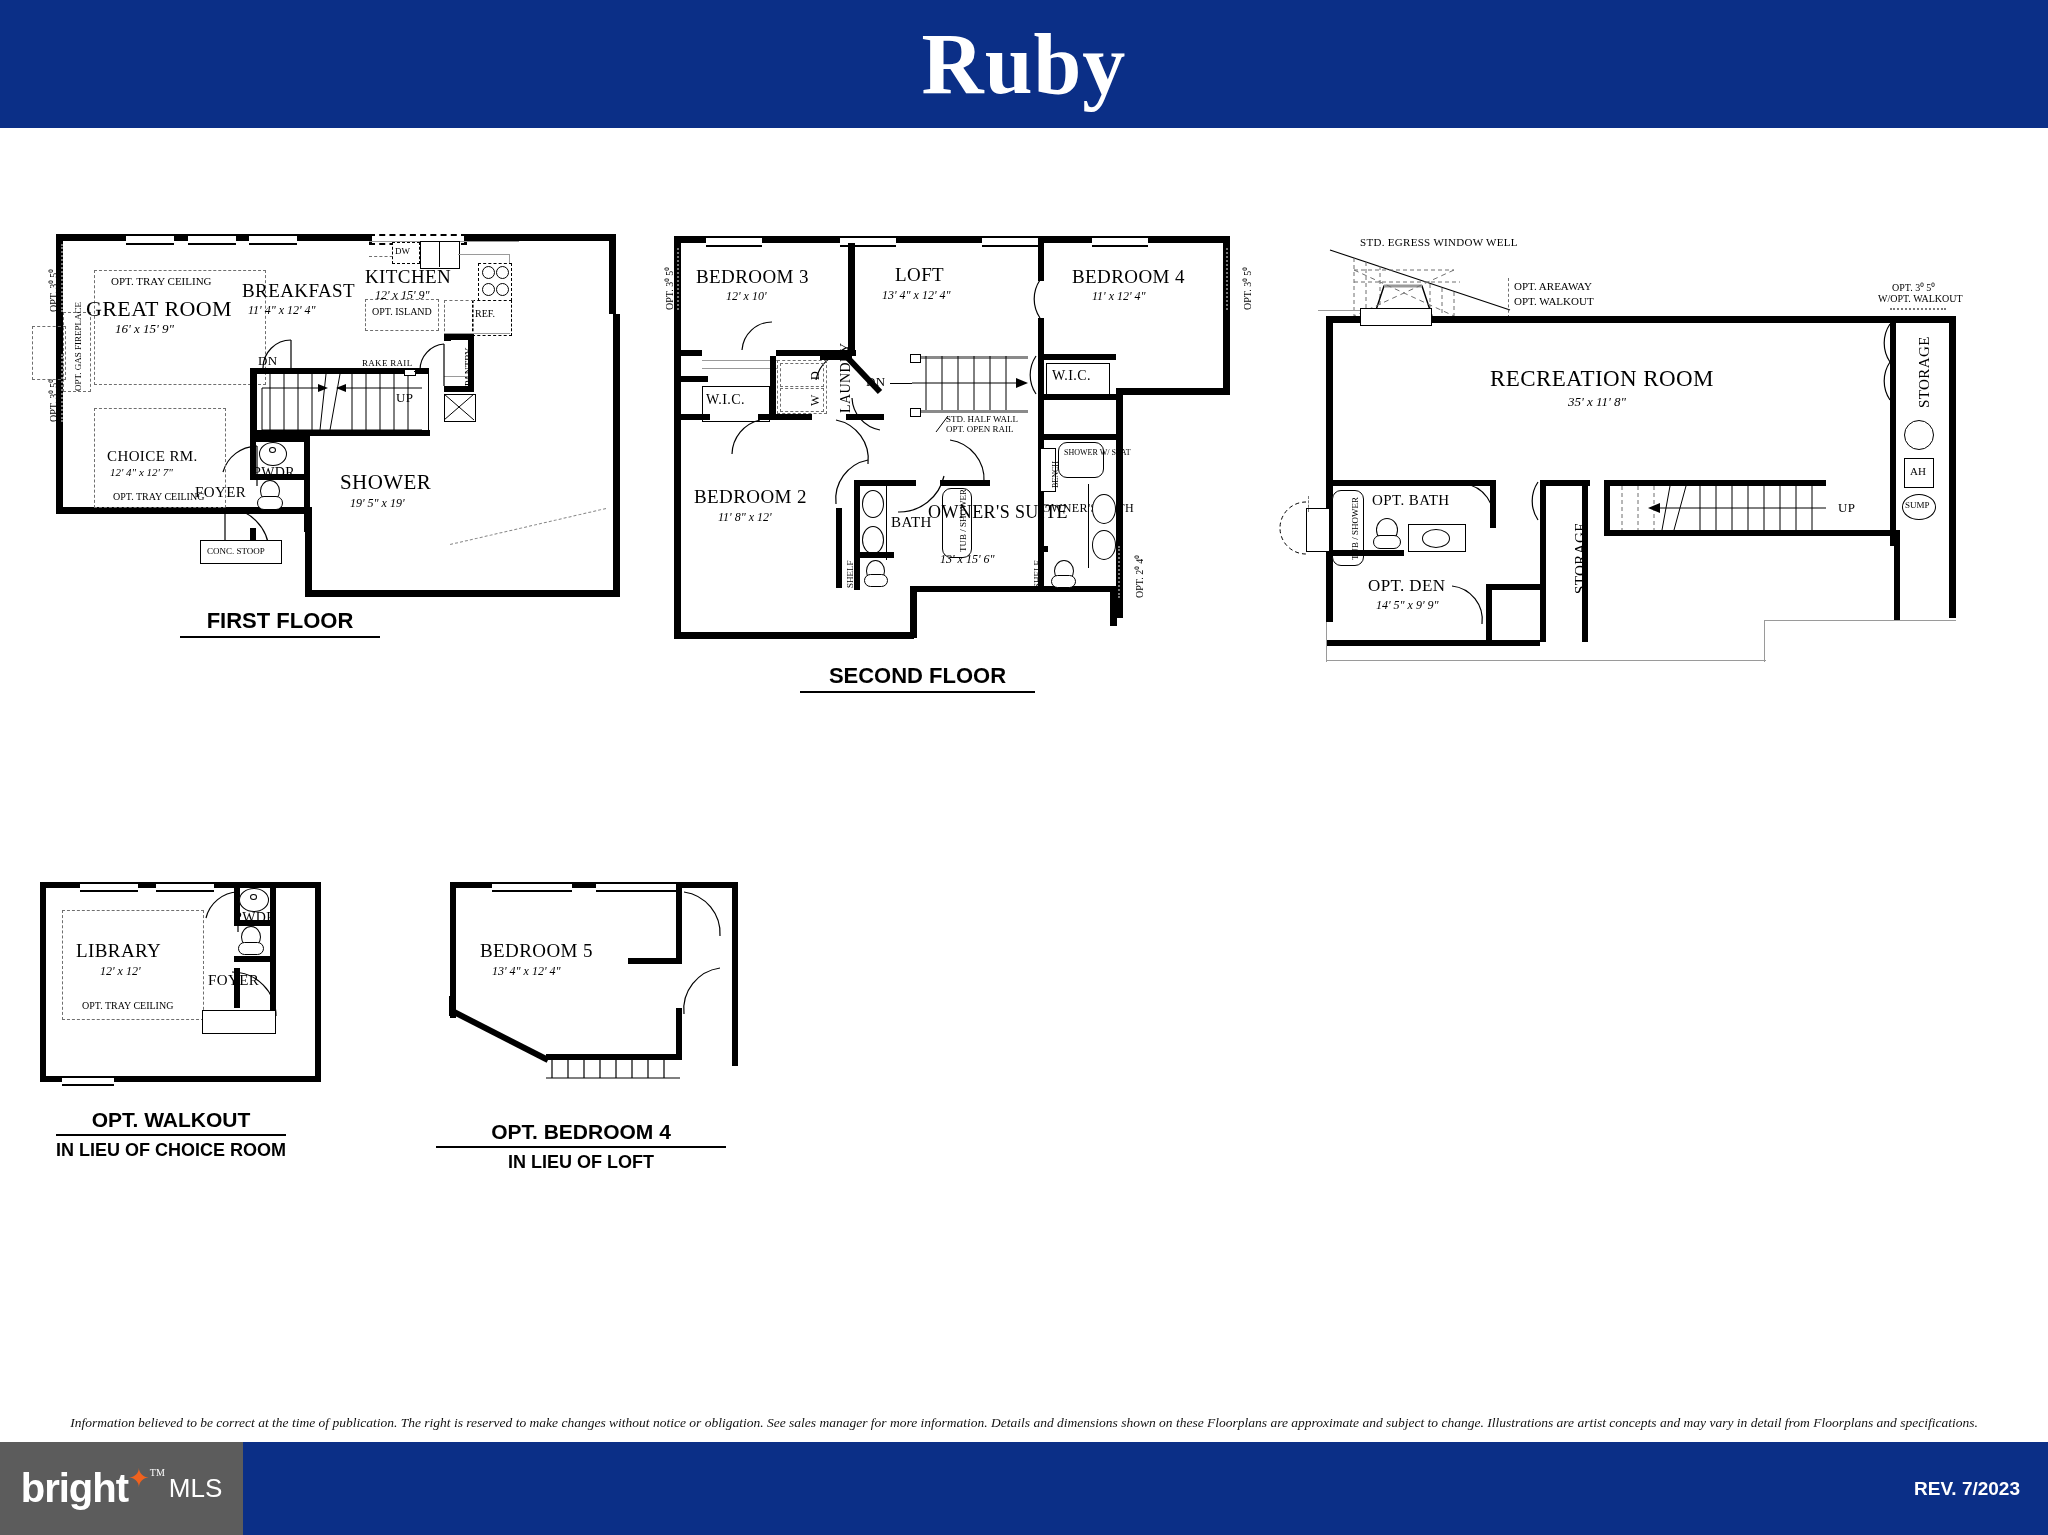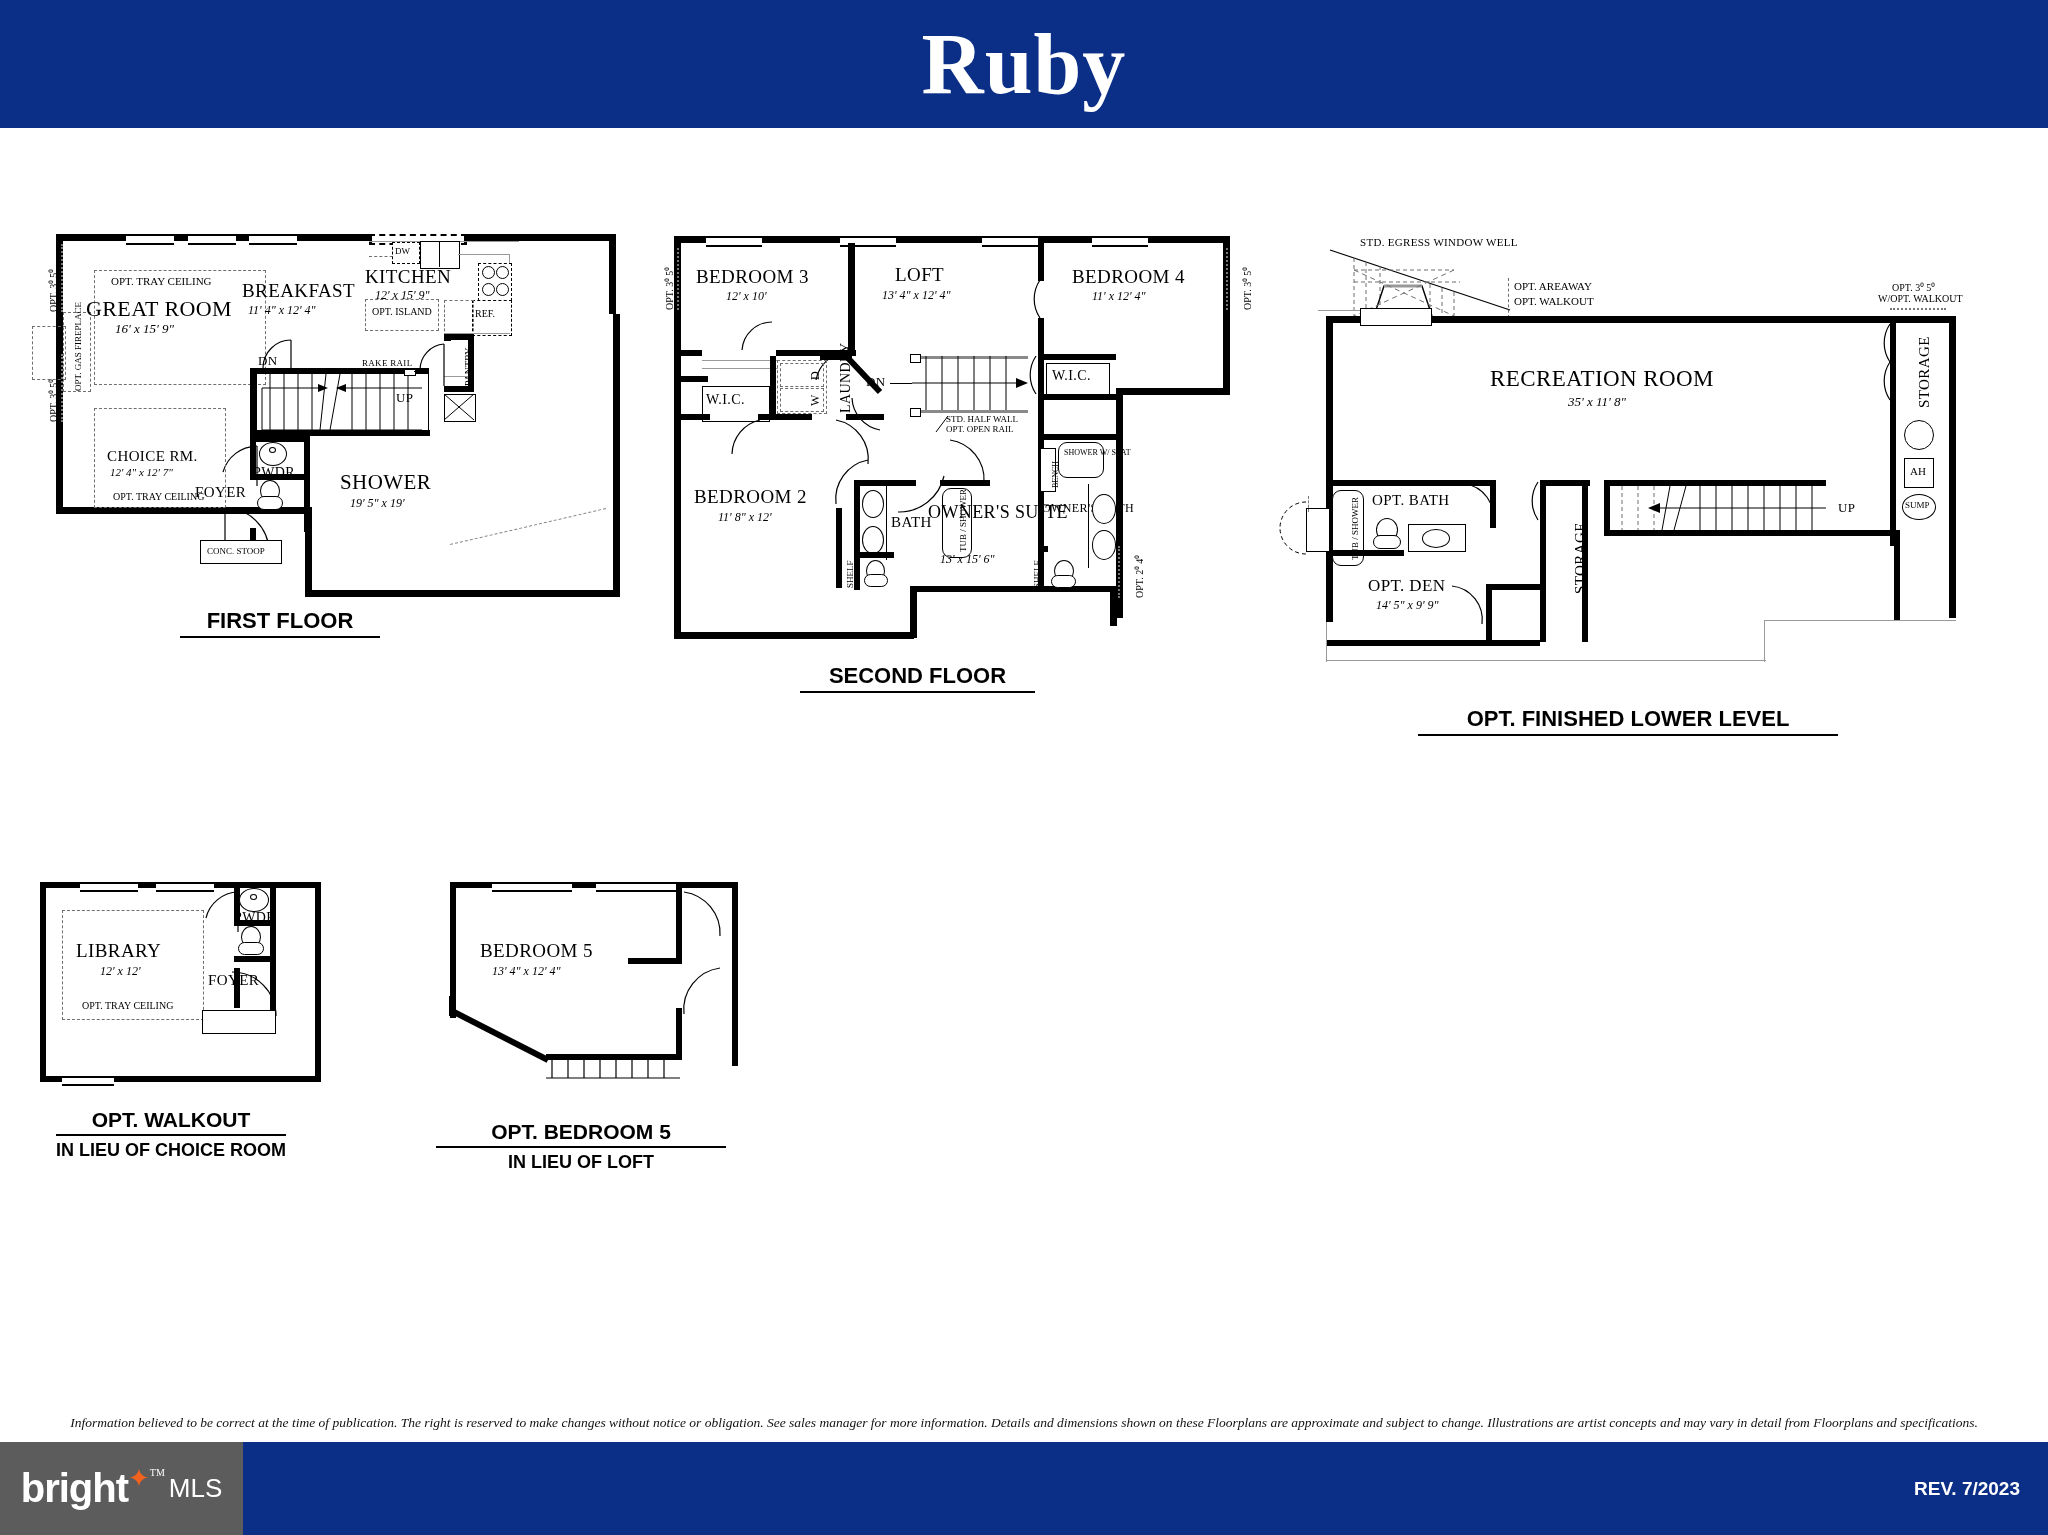--- a/index.html
+++ b/index.html
@@ -504,21 +504,20 @@
     <polygon points="48,17 36,22 48,27" fill="#000"></polygon>
   </svg>
   <div class="rname" style="left:538px;top:292px;font-size:13px;">UP</div>
 
   <div class="greyline" style="left:26px;top:452px;width:440px;"></div>
   <div class="greyvline" style="left:26px;top:414px;height:40px;"></div>
   <div class="greyvline" style="left:464px;top:412px;height:42px;"></div>
   <div class="greyline" style="left:464px;top:412px;width:192px;"></div>
   <div class="wt" style="left:594px;top:322px;width:6px;height:90px;"></div>
 
-  <div class="floor-title" style="left:118px;top:498px;width:420px;font-size:22px;">OPT. FINISHED LOWER LEVEL</div>
 </div>
 
 <div class="plan" id="opt-library" style="left:20px;top:740px;width:330px;height:300px;">
   <div class="wt" style="left:20px;top:14px;width:6px;height:200px;"></div>
   <div class="wt" style="left:20px;top:14px;width:280px;height:6px;"></div>
   <div class="wt" style="left:20px;top:208px;width:280px;height:6px;"></div>
   <div class="wt" style="left:295px;top:14px;width:6px;height:200px;"></div>
   <div class="win" style="left:60px;top:14px;width:58px;height:6px;"></div>
   <div class="win" style="left:136px;top:14px;width:58px;height:6px;"></div>
   <div class="win" style="left:42px;top:208px;width:52px;height:6px;"></div>
@@ -585,21 +584,21 @@
       <line x1="38" y1="0" x2="38" y2="18"></line>
           <line x1="54" y1="0" x2="54" y2="18"></line>
       <line x1="70" y1="0" x2="70" y2="18"></line>
           <line x1="86" y1="0" x2="86" y2="18"></line>
       <line x1="102" y1="0" x2="102" y2="18"></line>
           <line x1="118" y1="0" x2="118" y2="18"></line>
       <line x1="0" y1="18" x2="134" y2="18"></line>
     </g>
   </svg>
 
-  <div class="floor-title" style="left:16px;top:252px;width:290px;font-size:21px;">OPT. BEDROOM 5</div>
+  <div class="floor-title" style="left:16px;top:252px;width:290px;font-size:21px;">OPT. BEDROOM 4</div>
   <div class="floor-sub" style="left:16px;top:284px;width:290px;font-size:18px;">IN LIEU OF LOFT</div>
 </div>
 
 </div>
 
 <div id="disclaimer">Information believed to be correct at the time of publication. The right is reserved to make changes without notice or obligation. See sales manager for more information. Details and dimensions shown on these Floorplans are approximate and subject to change. Illustrations are artist concepts and may vary in detail from Floorplans and specifications.</div>
 <div class="band" id="footer-band"></div>
 <div id="brightmls-logo">
   <span class="bright">bright</span>
   <span class="spark">✦</span>

